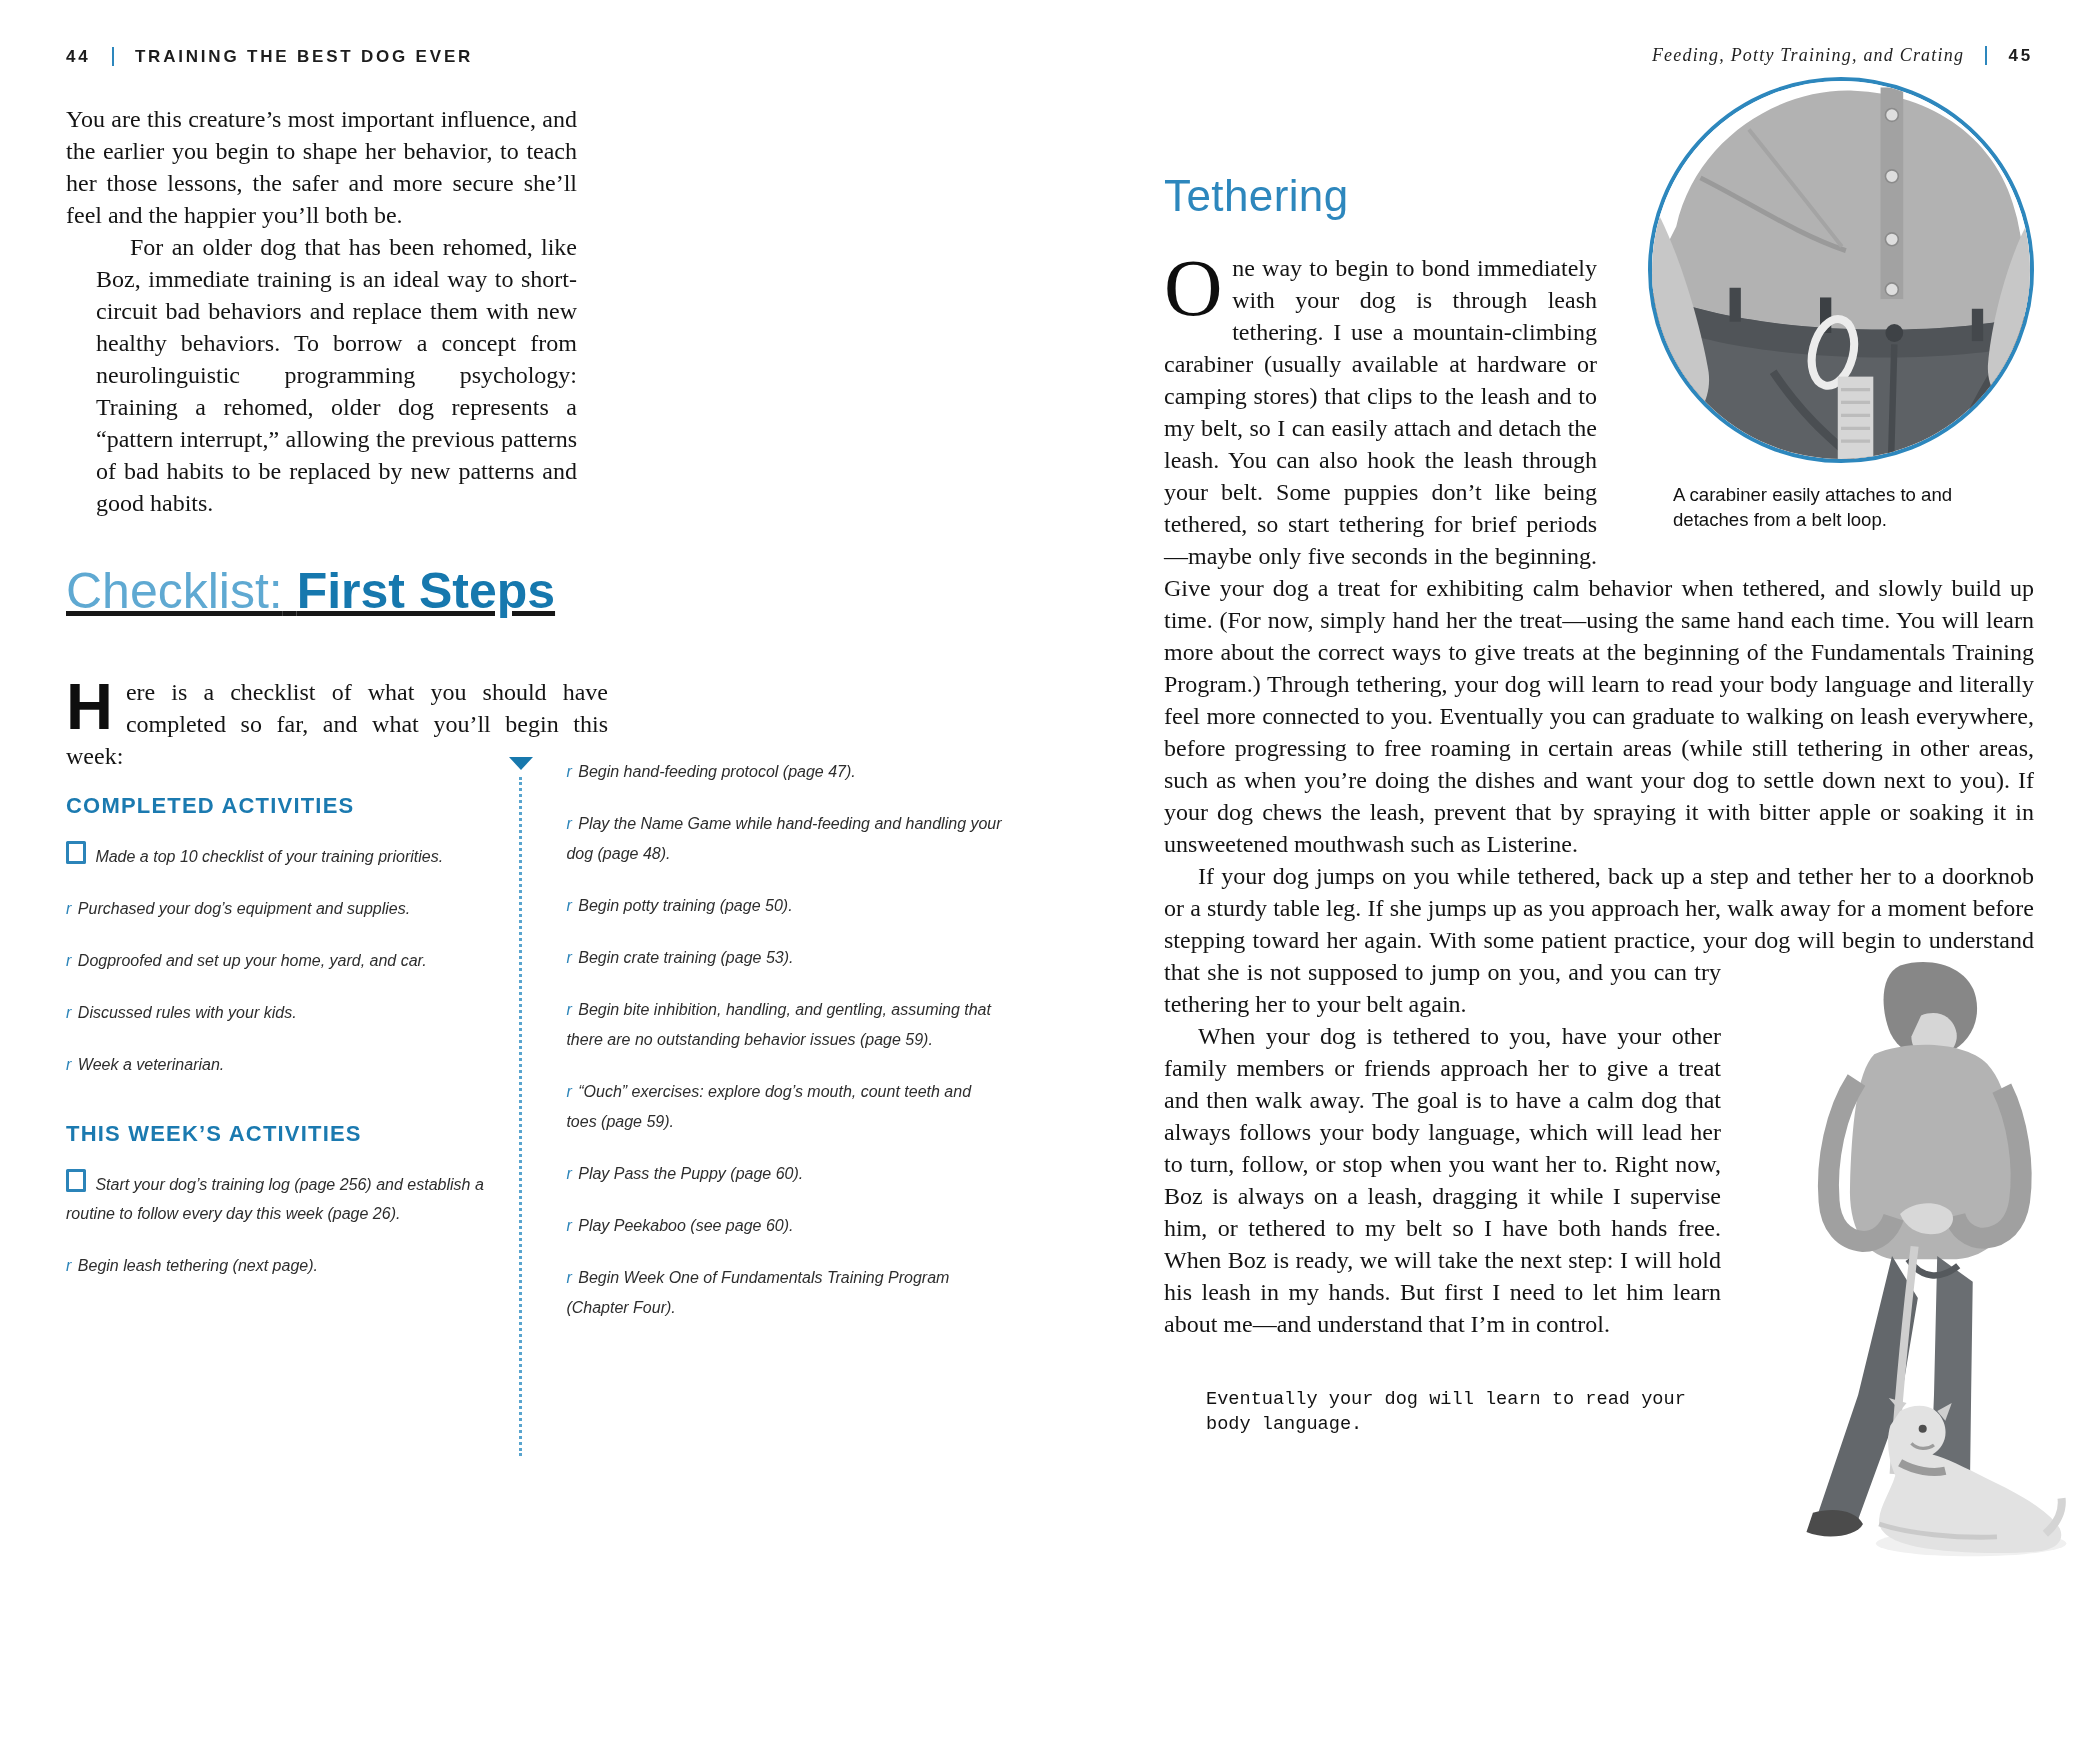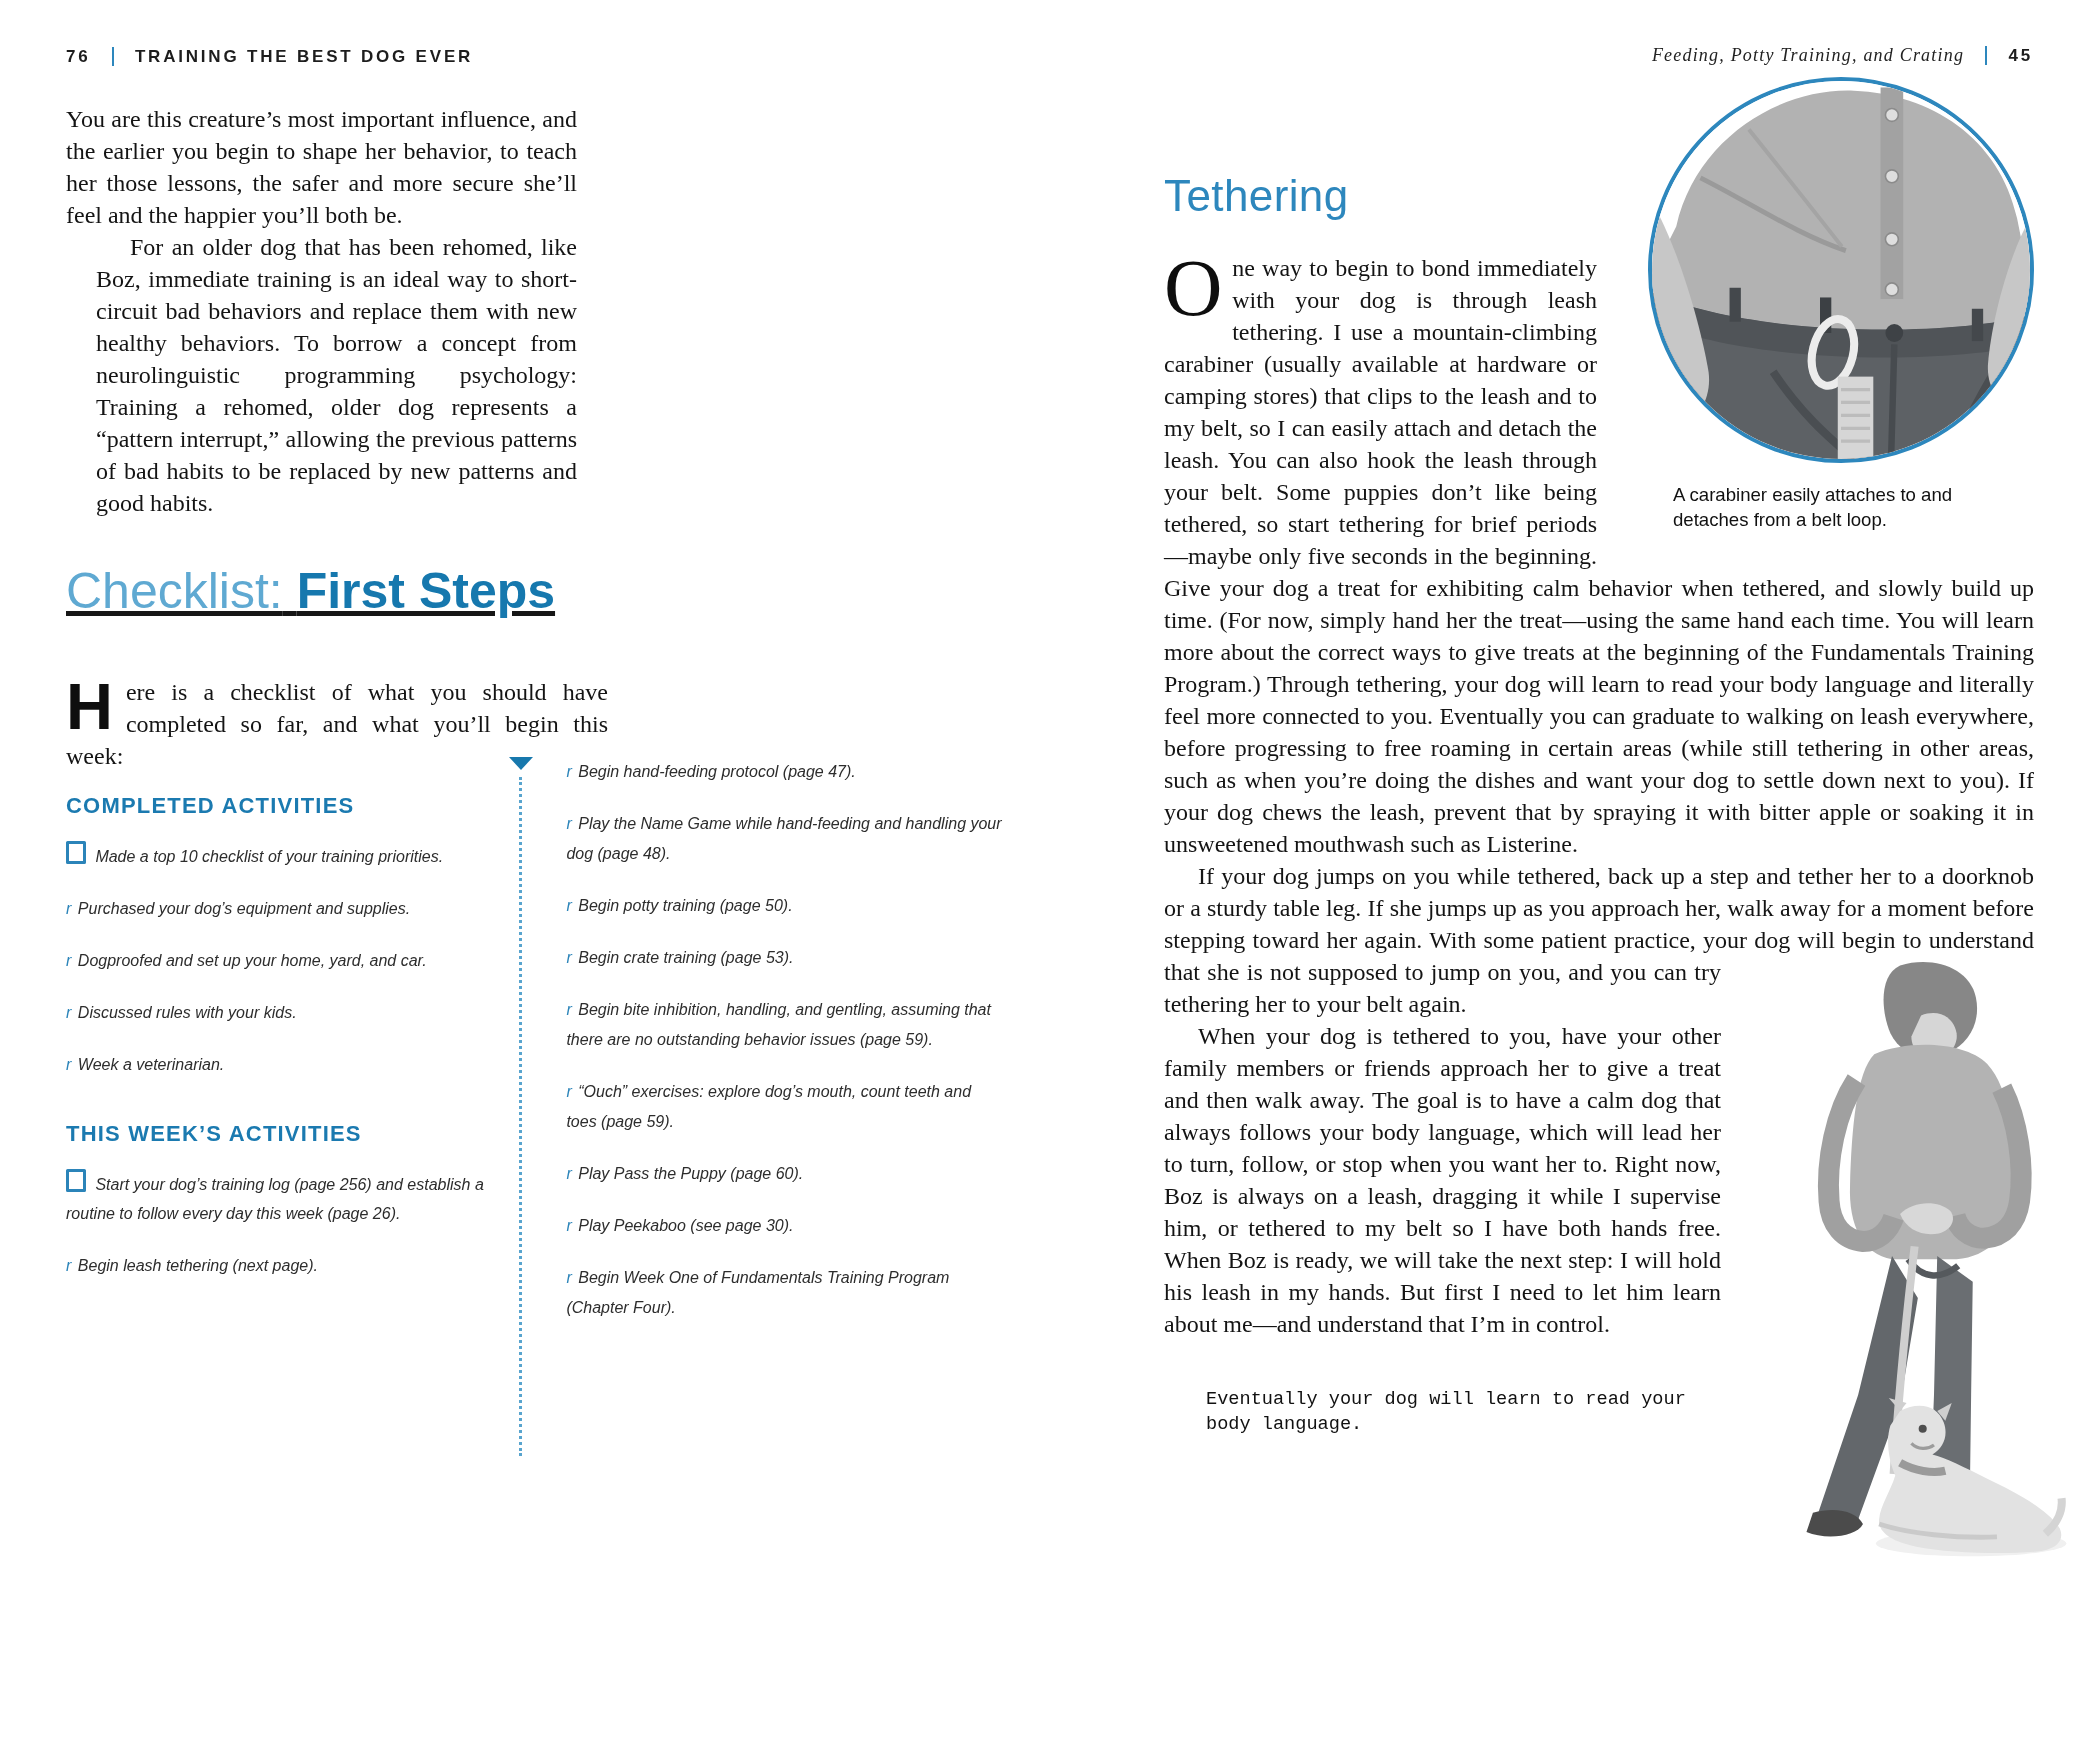--- a/index.html
+++ b/index.html
@@ -73,21 +73,21 @@
   #rp-cap2{display:block;margin:47px 0 0 42px;
     font-family:Liberation Mono, monospace;
     font-size:18.6px;line-height:25px;color:#111;}
 </style>
 </head>
 <body>
 
 <div class="page" id="left-page">
 
   <div class="runhead" id="lp-header">
-    <span>76</span><span class="bar"></span><span>TRAINING THE BEST DOG EVER</span>
+    <span>44</span><span class="bar"></span><span>TRAINING THE BEST DOG EVER</span>
   </div>
 
   <div id="lp-paras">
     <p class="serif-para">You are this creature’s most important influence, and the earlier you begin to shape her behavior, to teach her those lessons, the safer and more secure she’ll feel and the happier you’ll both be.</p>
     <p class="serif-para indent">For an older dog that has been rehomed, like Boz, immediate training is an ideal way to short-circuit bad behaviors and replace them with new healthy behaviors. To borrow a concept from neurolinguistic programming psychology: Training a rehomed, older dog represents a “pattern interrupt,” allowing the previous patterns of bad habits to be replaced by new patterns and good habits.</p>
   </div>
 
   <div id="lp-h1">
     <span class="light">Checklist:</span>
     <span class="bold">First Steps</span>
@@ -120,21 +120,21 @@
     </div>
 
     <div class="chk-col2">
       <div class="chk-item"><span class="r">r</span><span>Begin hand-feeding protocol (page 47).</span></div>
       <div class="chk-item"><span class="r">r</span><span>Play the Name Game while hand-feeding and handling your dog (page 48).</span></div>
       <div class="chk-item"><span class="r">r</span><span>Begin potty training (page 50).</span></div>
       <div class="chk-item"><span class="r">r</span><span>Begin crate training (page 53).</span></div>
       <div class="chk-item"><span class="r">r</span><span>Begin bite inhibition, handling, and gentling, assuming that there are no outstanding behavior issues (page 59).</span></div>
       <div class="chk-item"><span class="r">r</span><span>“Ouch” exercises: explore dog’s mouth, count teeth and toes (page 59).</span></div>
       <div class="chk-item"><span class="r">r</span><span>Play Pass the Puppy (page 60).</span></div>
-      <div class="chk-item"><span class="r">r</span><span>Play Peekaboo (see page 30).</span></div>
+      <div class="chk-item"><span class="r">r</span><span>Play Peekaboo (see page 60).</span></div>
       <div class="chk-item"><span class="r">r</span><span>Begin Week One of Fundamentals Training Program (Chapter Four).</span></div>
     </div>
   </div>
 </div>
 
 <div class="page" id="right-page">
 
   <div class="runhead" id="rp-header">
     <span class="chapter">Feeding, Potty Training, and Crating</span><span class="bar"></span><span class="pagenum">45</span>
   </div>

